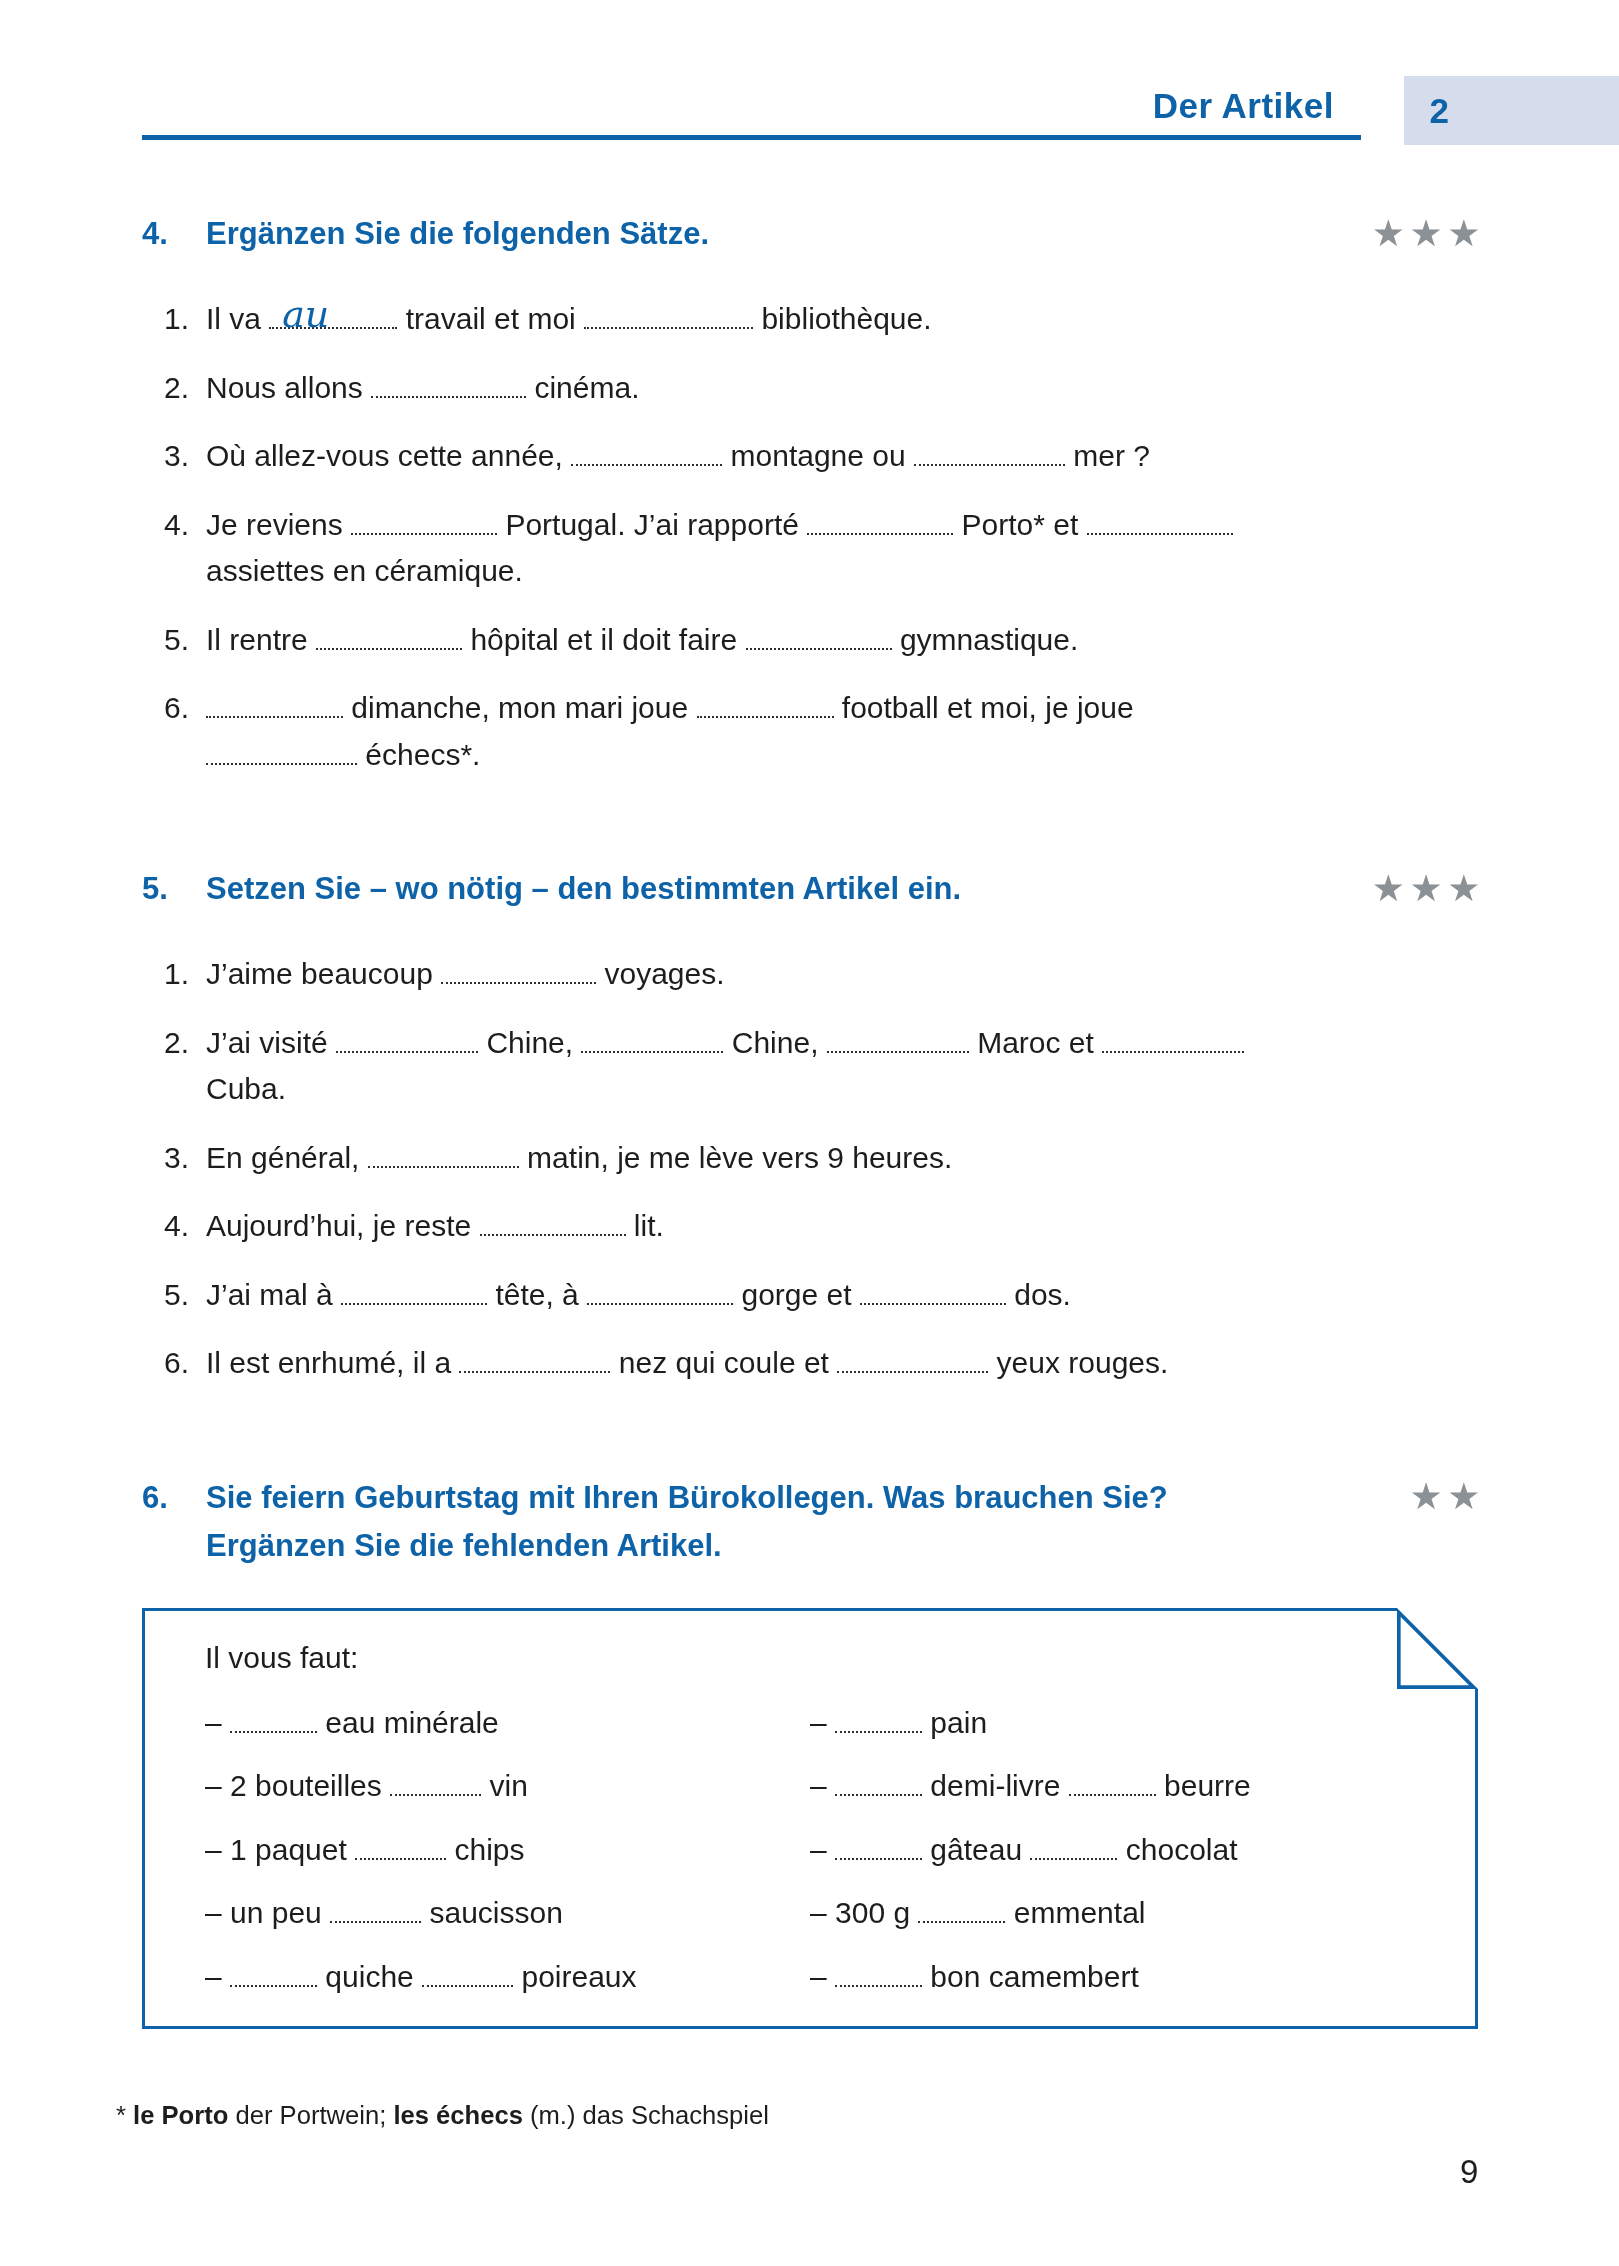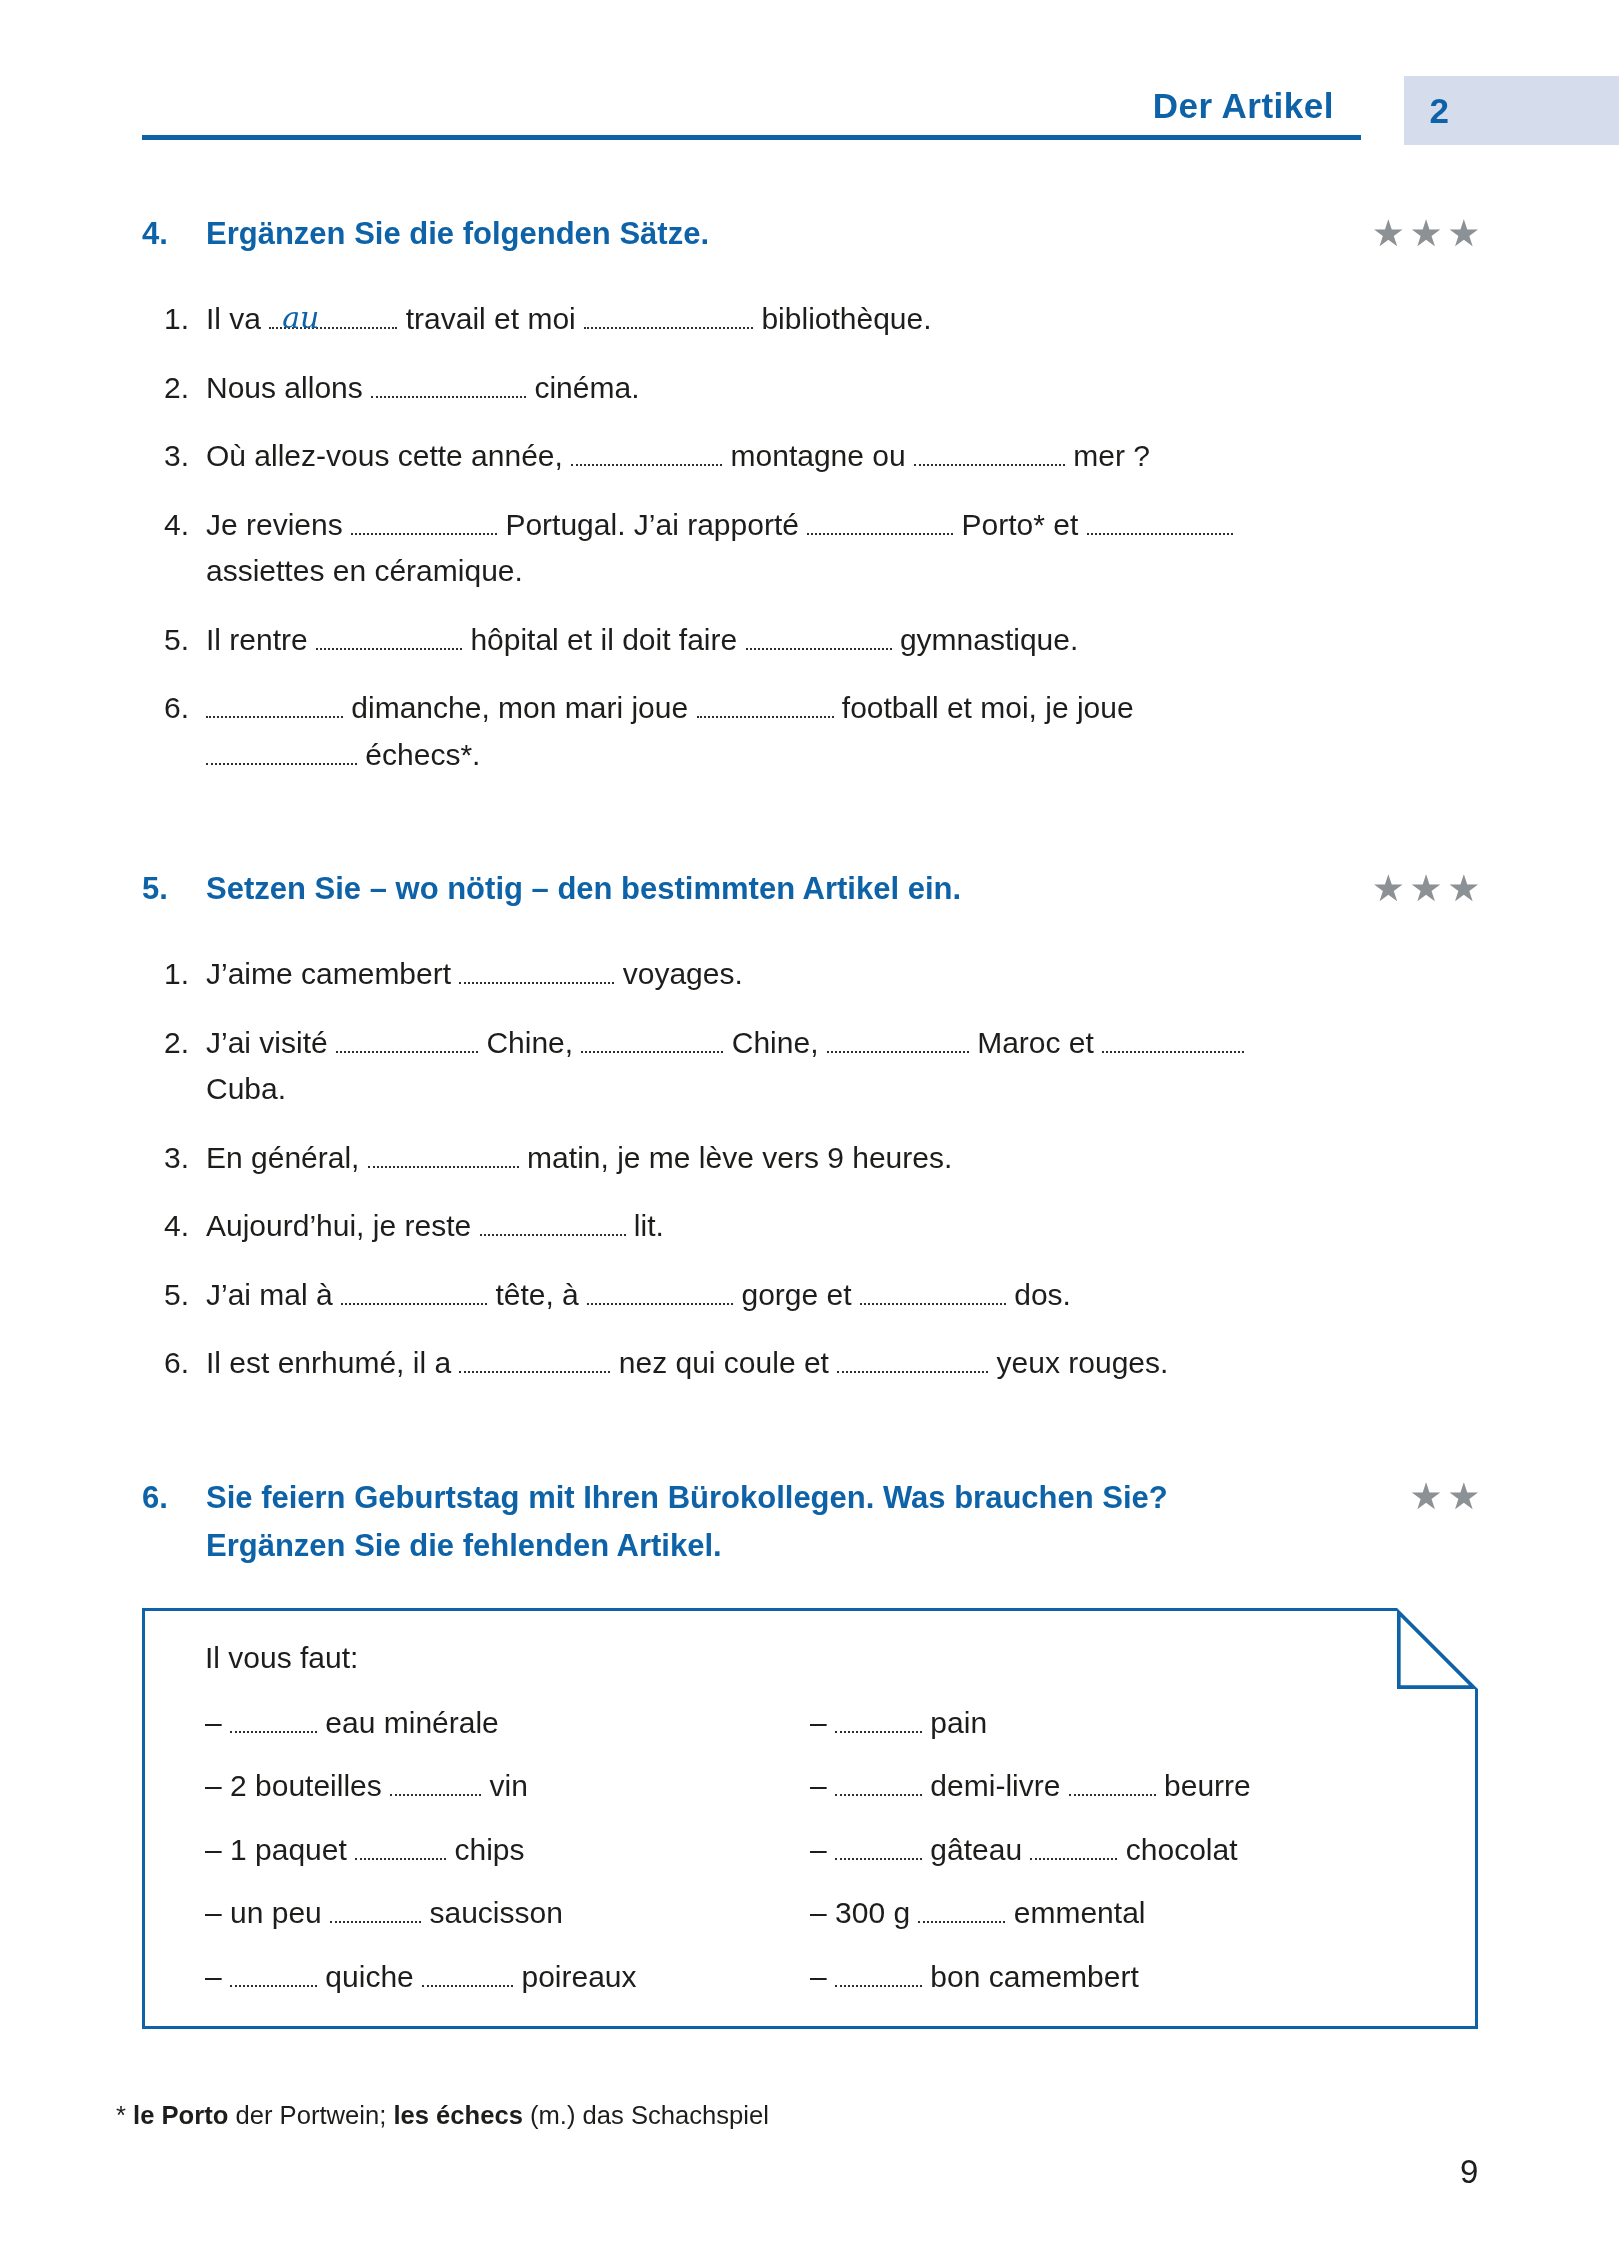--- a/index.html
+++ b/index.html
@@ -49,21 +49,21 @@
   .item-num { flex:0 0 64px; width:64px; padding-left:22px; box-sizing:border-box; }
   .item-text { flex:1; }
 
   .blank {
     display:inline-block; border-bottom:2.7px dotted #2e2e2e; height:0.88em;
     position:relative; vertical-align:baseline;
   }
   .hw {
     position:absolute; left:12.8px; bottom:-5.5px; color:var(--blue,#0e63a8);
     font-family:"DejaVu Serif", serif; font-style:italic;
-    font-size:30px; line-height:1; white-space:nowrap;
+    font-size:38px; line-height:1; white-space:nowrap;
   }
 
   
   .notebox {
     position:relative; border:3.7px solid var(--blue,#0e63a8);
     width:1336px; box-sizing:border-box;
     padding:24px 37px 27.4px 60px; margin-top:25.6px;
   }
   .fold {
     position:absolute; top:-3.7px; right:-3.7px; width:82px; height:82px;
@@ -131,21 +131,21 @@
         <div class="ex-head">
           <div class="ex-num">5.</div>
           <div class="ex-title">
             <div>Setzen Sie – wo nötig – den bestimmten Artikel ein.</div>
           </div>
           <div class="stars">★★★</div>
         </div>
         <ol class="items">
           <li>
             <span class="item-num">1.</span>
-            <div class="item-text"><span>J’aime camembert </span><span class="blank" style="width: 155px;"></span><span> voyages.</span></div>
+            <div class="item-text"><span>J’aime beaucoup </span><span class="blank" style="width: 155px;"></span><span> voyages.</span></div>
           </li>
           <li>
             <span class="item-num">2.</span>
             <div class="item-text"><span>J’ai visité </span><span class="blank" style="width: 142px;"></span><span> Chine, </span><span class="blank" style="width: 142px;"></span><span> Chine, </span><span class="blank" style="width: 142px;"></span><span> Maroc et </span><span class="blank" style="width: 142px;"></span><br><span>Cuba.</span></div>
           </li>
           <li>
             <span class="item-num">3.</span>
             <div class="item-text"><span>En général, </span><span class="blank" style="width: 151px;"></span><span> matin, je me lève vers 9 heures.</span></div>
           </li>
           <li>

